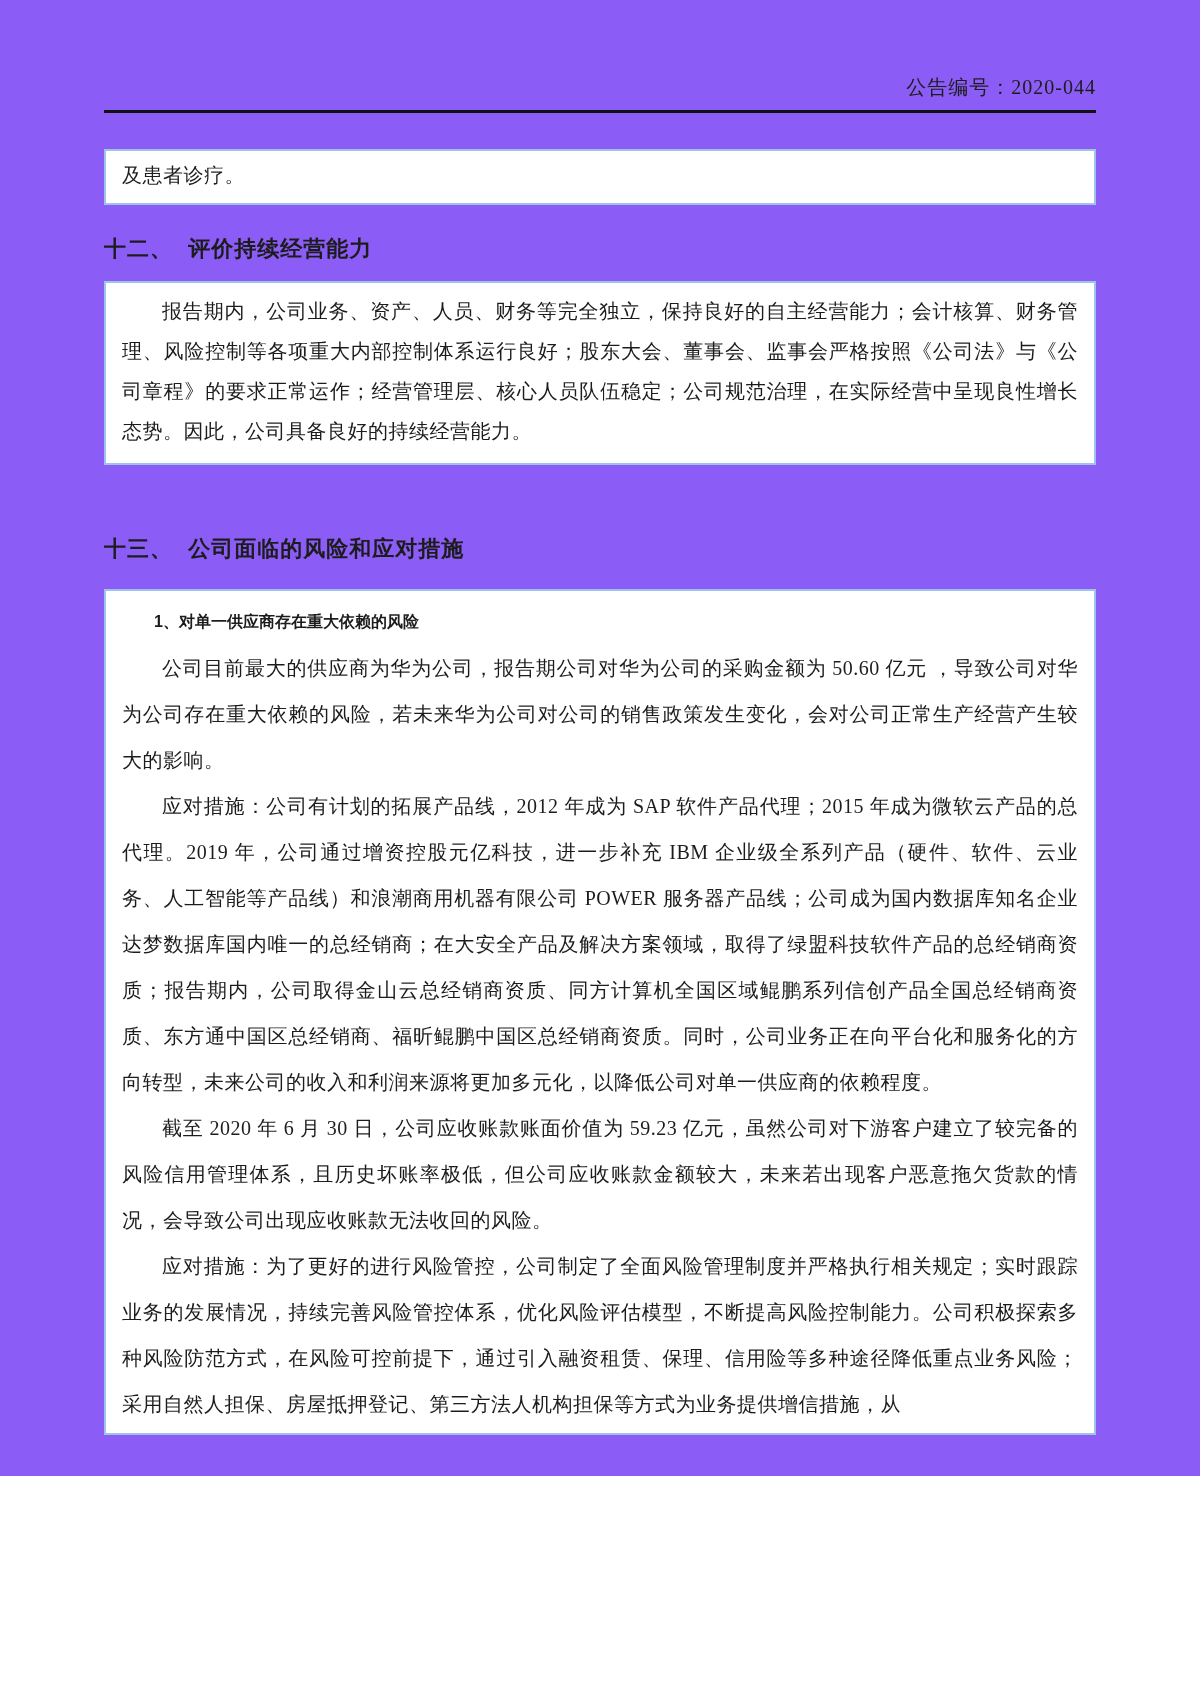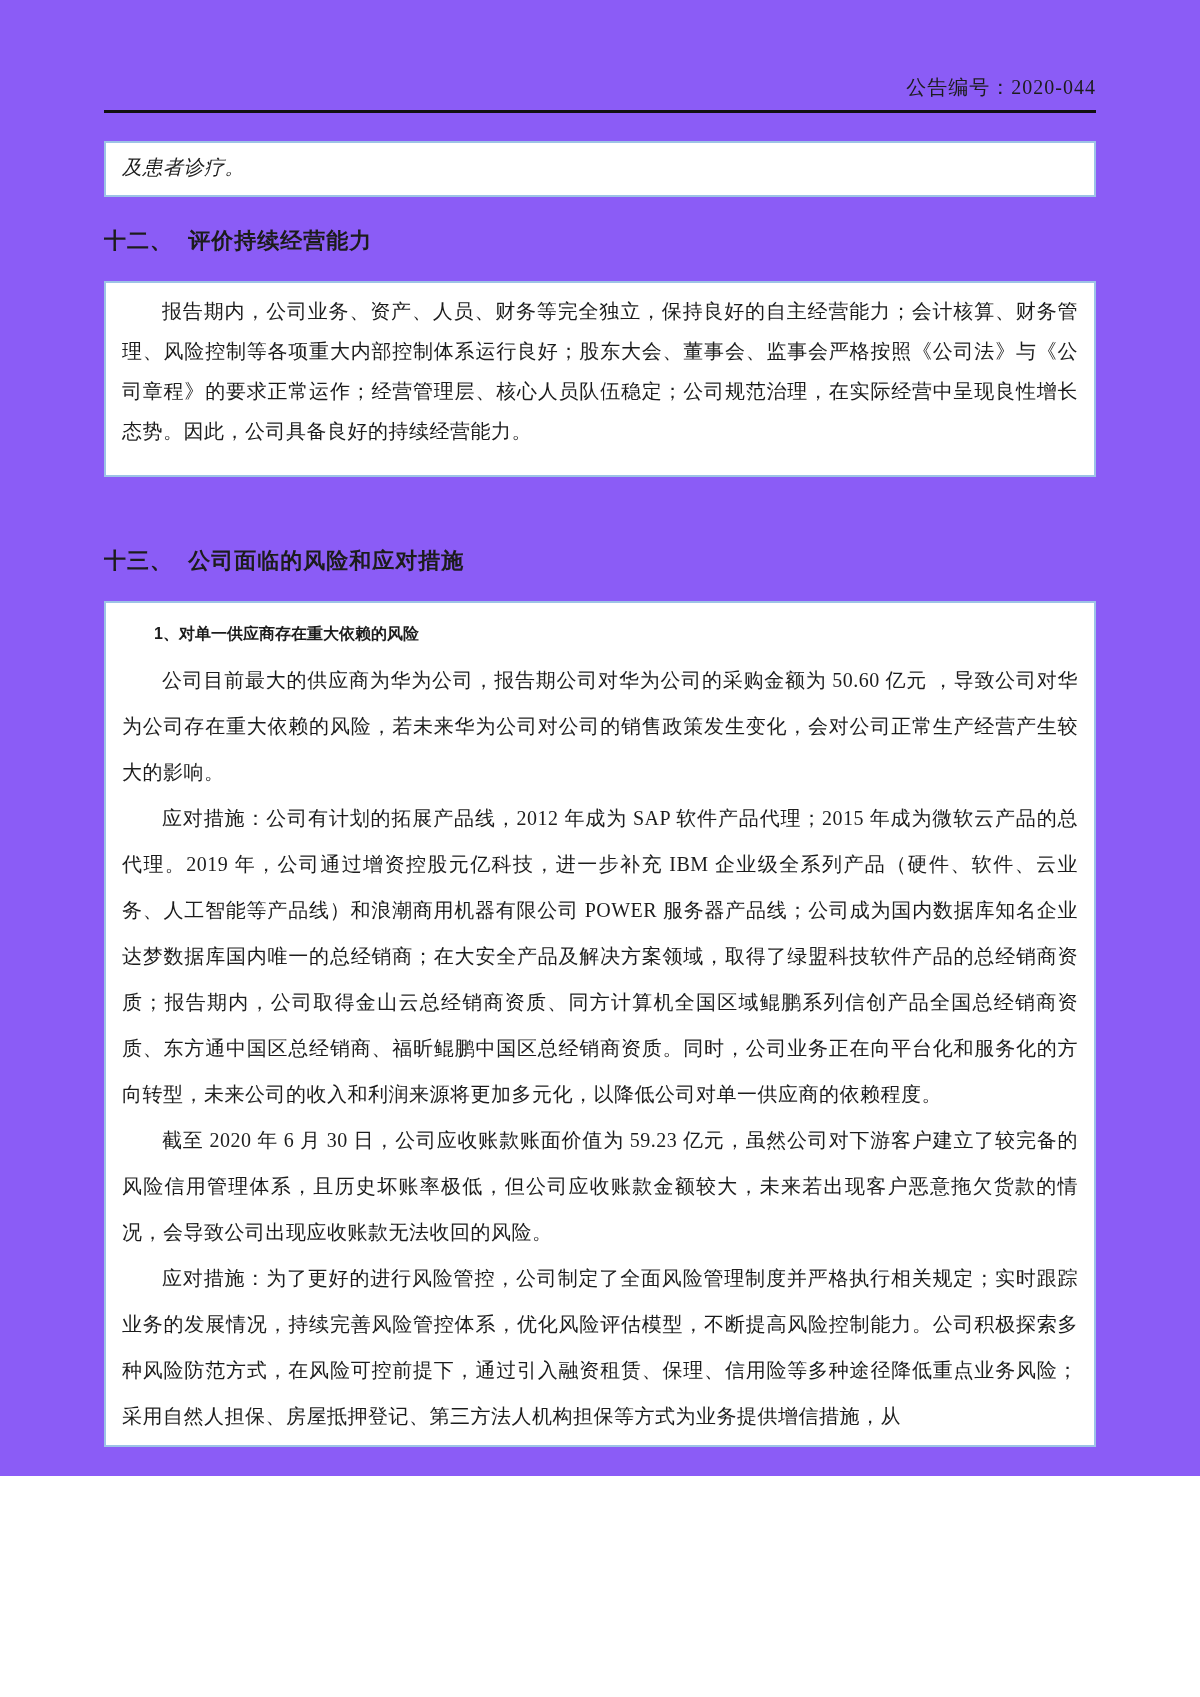--- a/index.html
+++ b/index.html
@@ -31,43 +31,42 @@
     margin-top: 10px;
     border-top: 3px solid var(--rule, #111111);
     height: 0;
   }
   .box {
     border: 2px solid var(--box-border, #9DC3E6);
     background: #ffffff;
     box-sizing: border-box;
   }
   .box-a {
-    margin-top: 28px;
+    margin-top: 36px;
     padding: 12px 16px 16px 16px;
-    font-style: italic;
   }
   .box-a .para {
     text-indent: 0;
     line-height: 24px;
   }
   .sec-heading {
     margin: 0;
     font-family: "Liberation Sans", "DejaVu Sans", sans-serif;
     font-weight: bold;
     font-size: 22px;
     line-height: 28px;
     color: var(--text, #1c1c1c);
     letter-spacing: 1px;
   }
   .h12 { margin-top: 30px; }
   .h13 { margin-top: 70px; }
   .sec-num { margin-right: 8px; }
   .box-b {
-    margin-top: 26px;
-    padding: 8px 16px 24px 16px;
+    margin-top: 18px;
+    padding: 8px 16px 12px 16px;
   }
   .box-b .para { line-height: 40px; }
   .box-c {
     margin-top: 26px;
     padding: 8px 16px 6px 16px;
   }
   .para {
     margin: 0;
     font-size: 20px;
     line-height: 46px;

